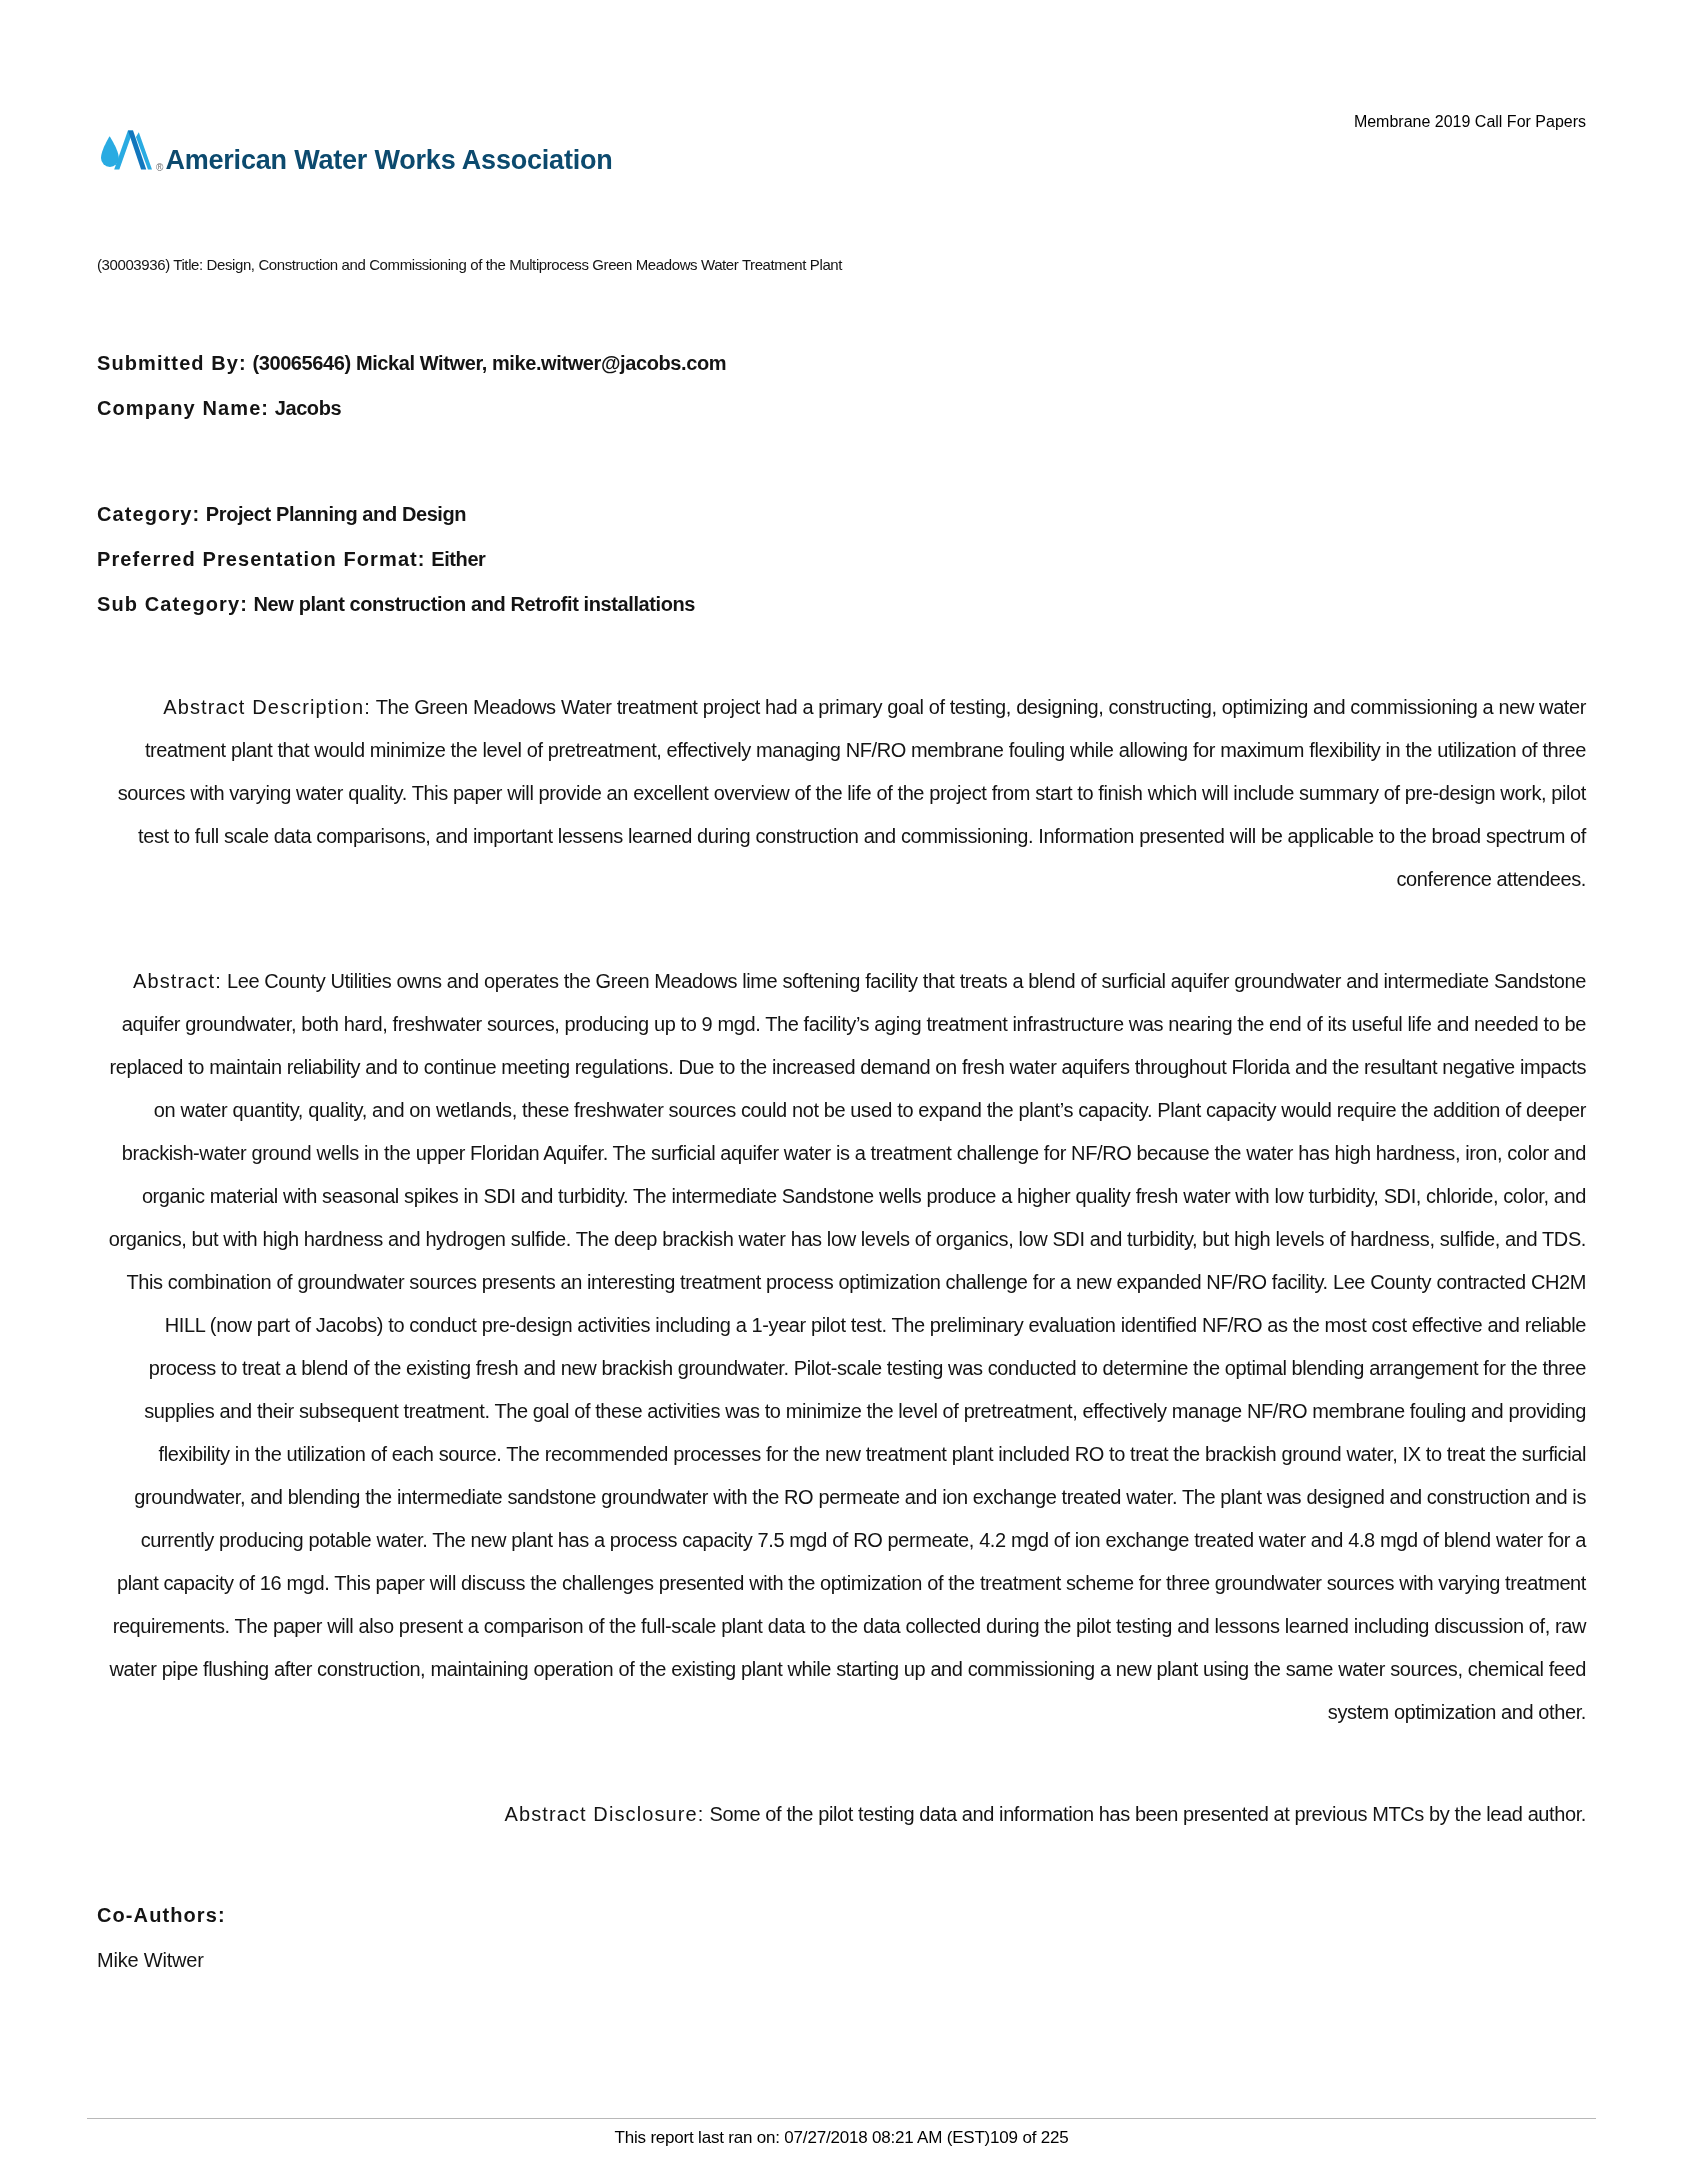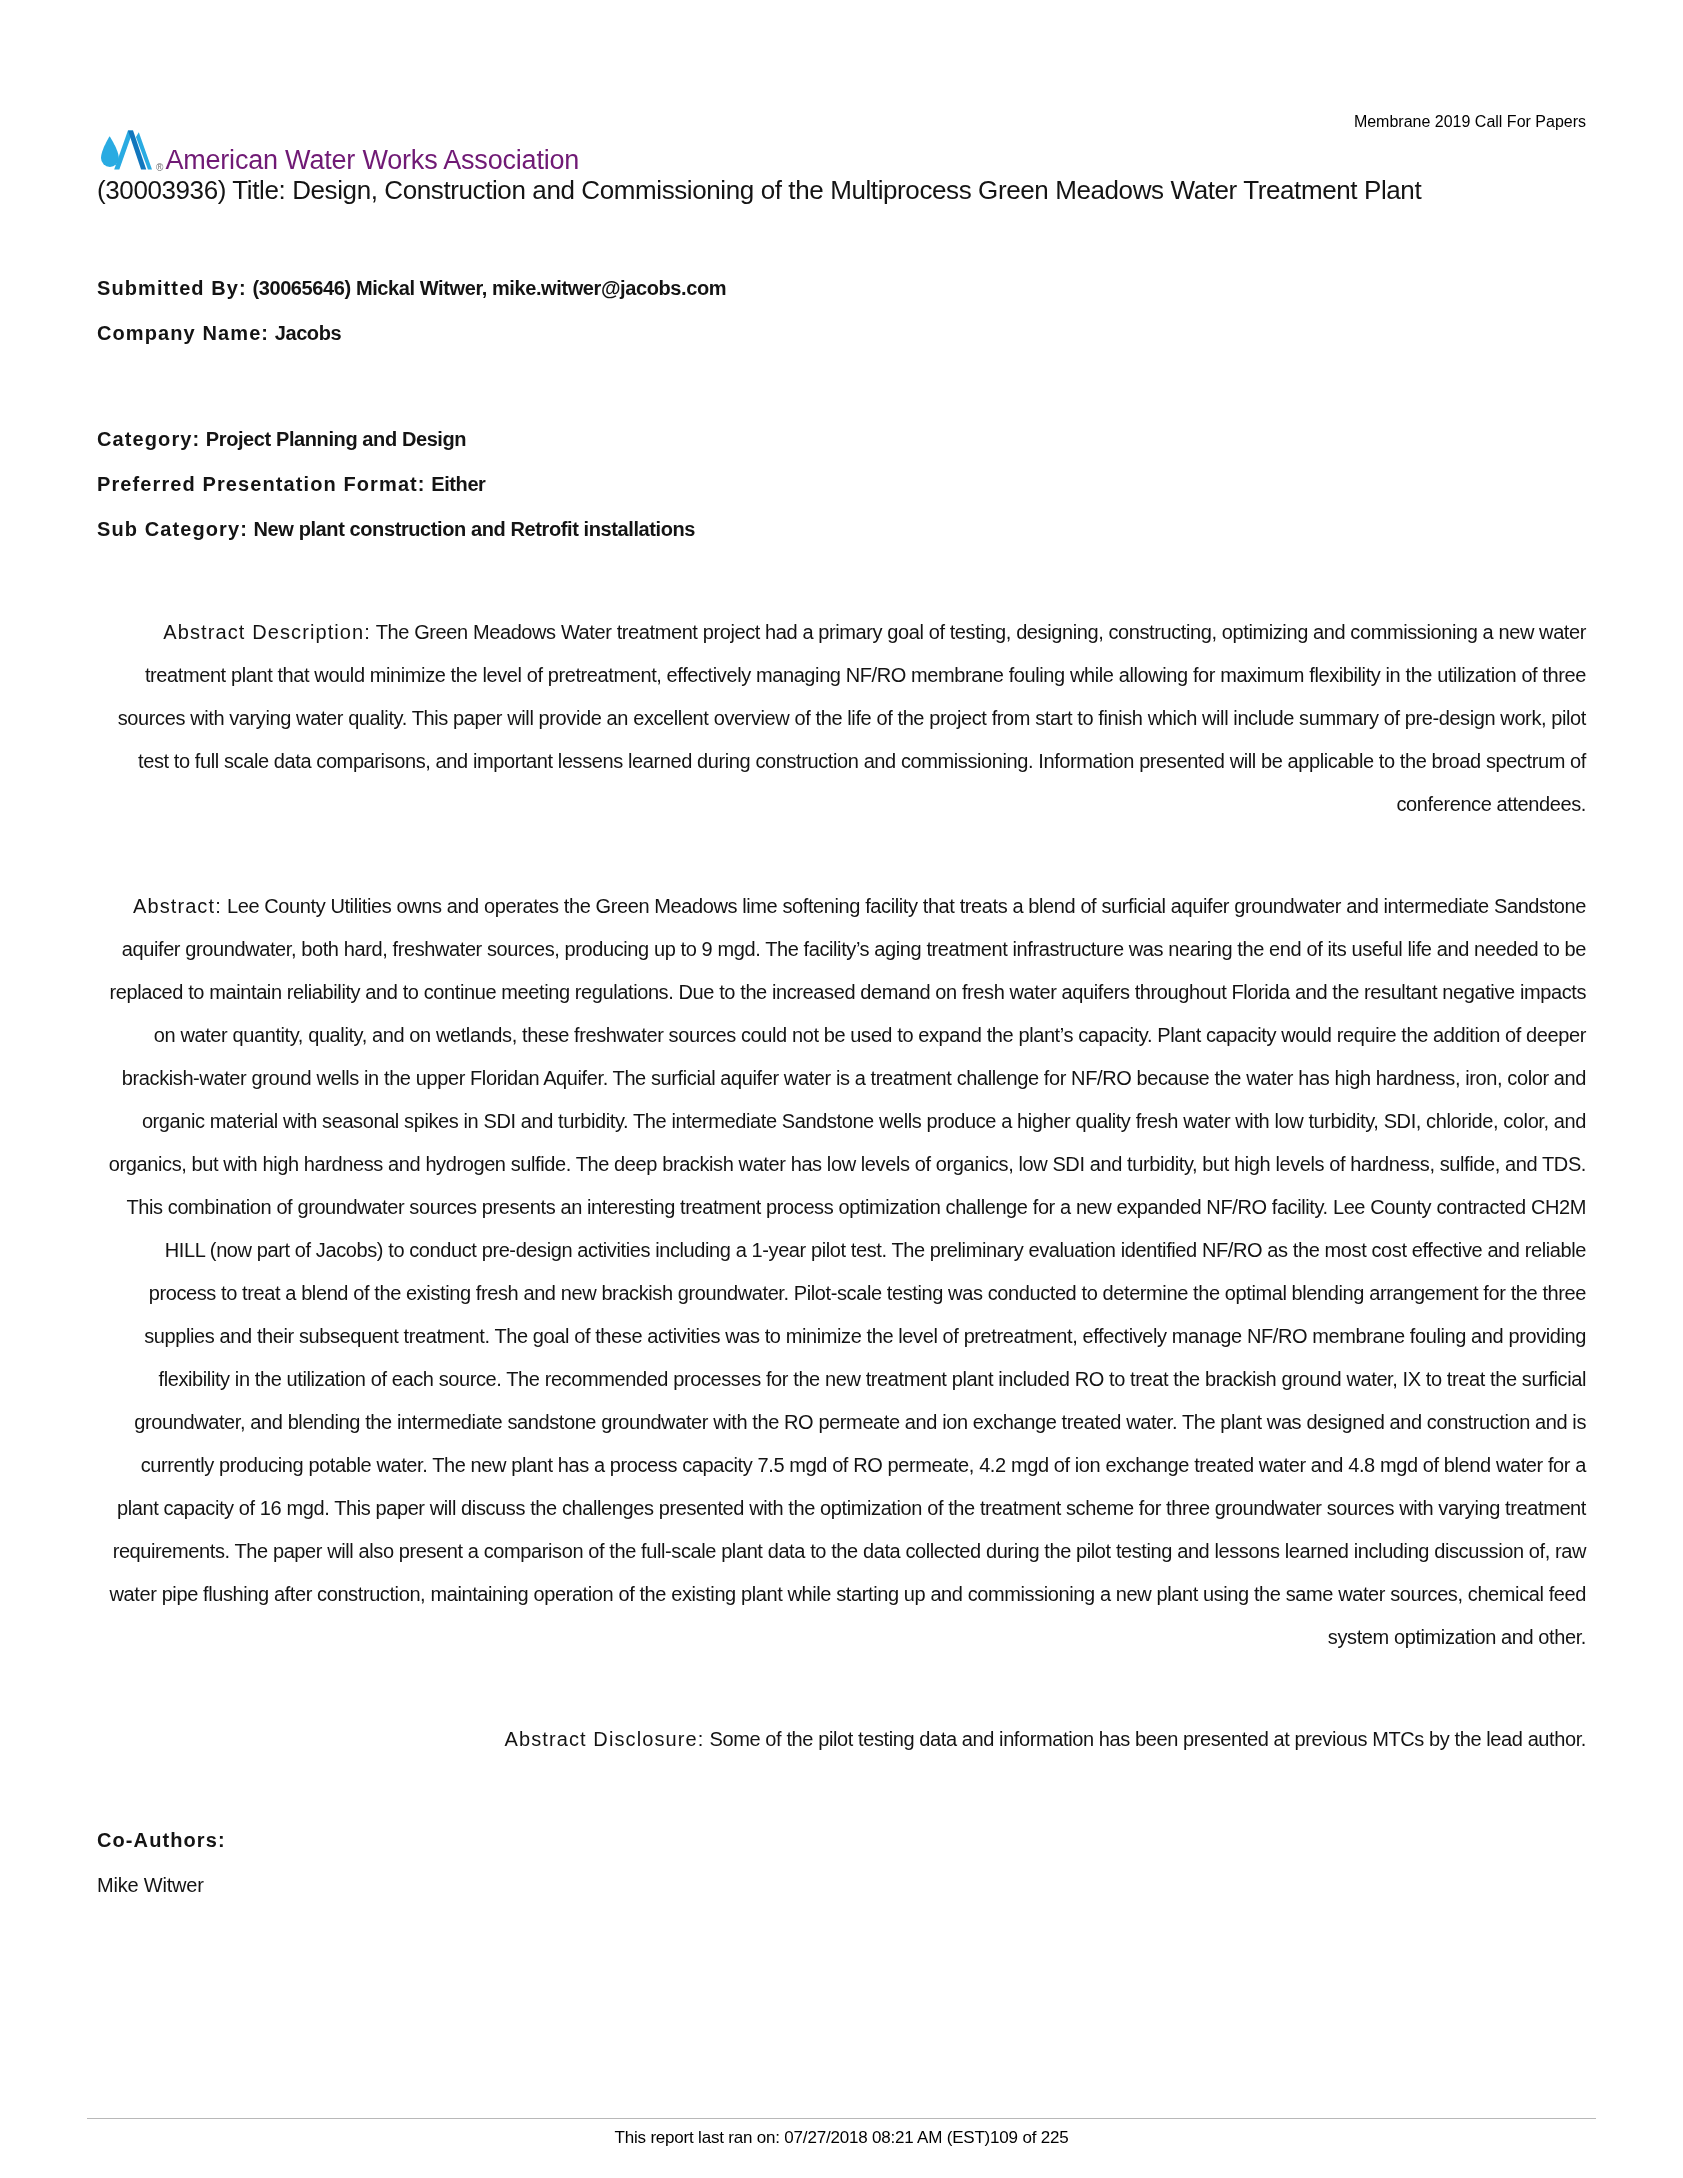--- a/index.html
+++ b/index.html
@@ -30,37 +30,38 @@
     margin-top: 8px;
   }
   .logo svg { display: block; }
   .logo .reg {
     font-size: 10px;
     color: #6d6e71;
     margin: 0 2px 2px -4px;
   }
   .logo .org {
     font-size: 27px;
-    font-weight: 400;
-    color: #701a75;
+    font-weight: 700;
+    color: #0c4a6e;
     letter-spacing: -0.2px;
     line-height: 1;
     margin-bottom: 1px;
     white-space: nowrap;
     margin-top: 28px;
   }
   .report-title {
     font-size: 16px;
     color: #000000;
     margin-top: 2px;
     white-space: nowrap;
   }
   
   .doc-title {
-    font-size: 26px;
+    margin-top: 75px;
+    font-size: 15px;
     letter-spacing: -0.4px;
     line-height: 30px;
   }
   .field-group { margin-top: 61px; }
   .field-line {
     font-size: 20px;
     line-height: 45px;
     white-space: nowrap;
     font-weight: bold;
   }

